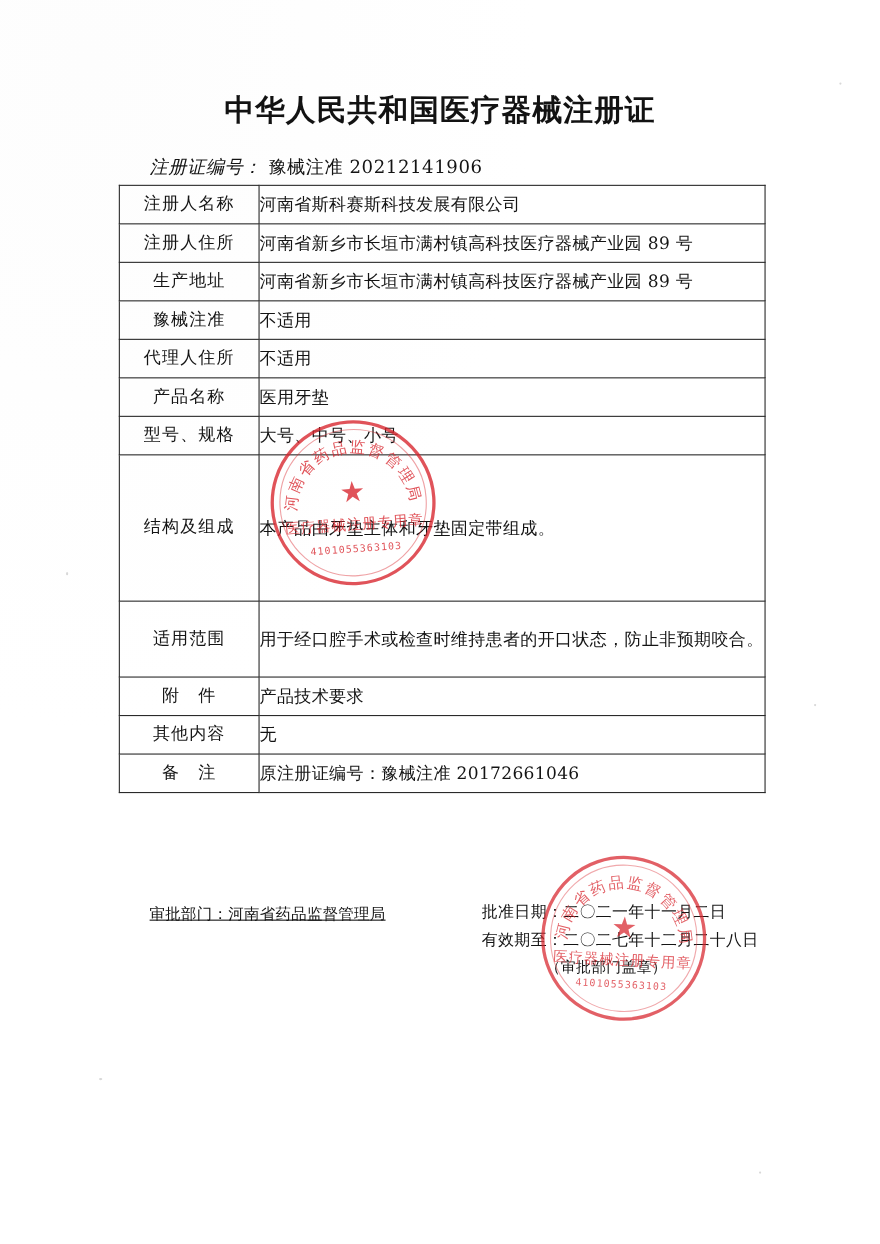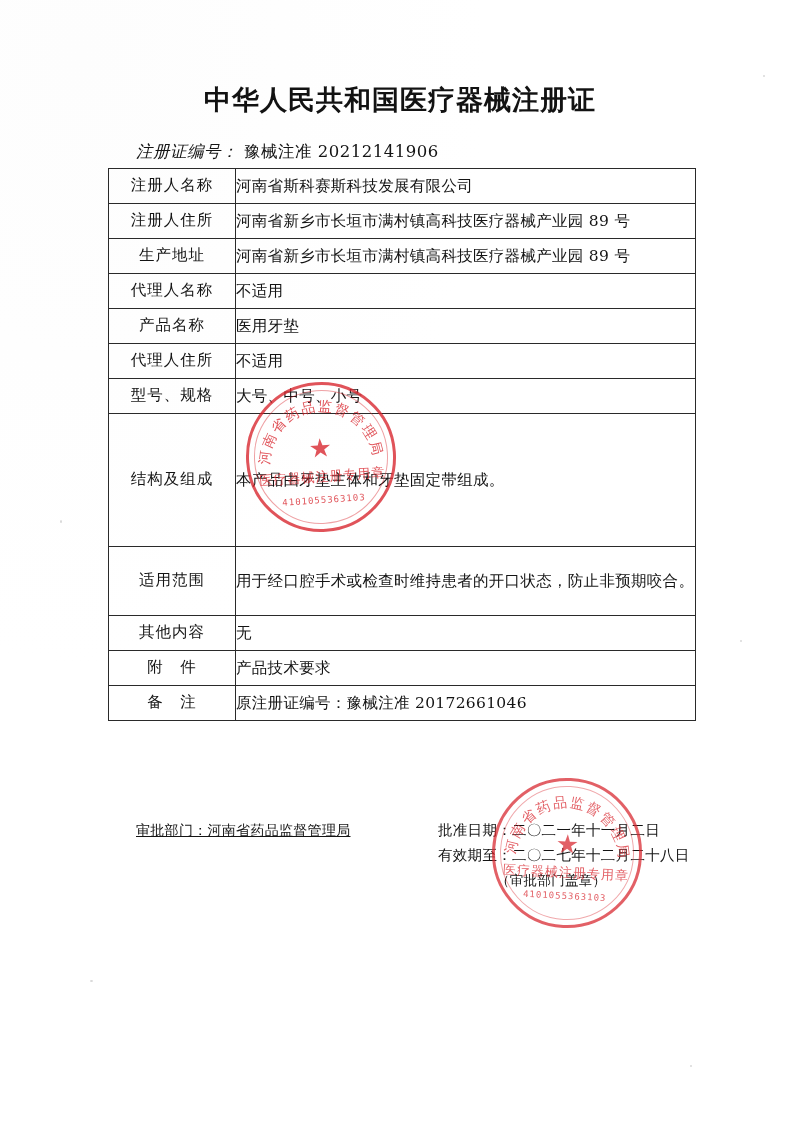--- a/index.html
+++ b/index.html
@@ -220,50 +220,50 @@
       </tr>
       <tr class="h-normal">
         <td class="k">注册人住所</td>
         <td class="v">河南省新乡市长垣市满村镇高科技医疗器械产业园 89 号</td>
       </tr>
       <tr class="h-normal">
         <td class="k">生产地址</td>
         <td class="v">河南省新乡市长垣市满村镇高科技医疗器械产业园 89 号</td>
       </tr>
       <tr class="h-normal">
-        <td class="k">代理人名称</td>
+        <td class="k">豫械注准</td>
+        <td class="v">不适用</td>
+      </tr>
+      <tr class="h-normal">
+        <td class="k">代理人住所</td>
         <td class="v">不适用</td>
       </tr>
       <tr class="h-normal">
         <td class="k">产品名称</td>
         <td class="v">医用牙垫</td>
-      </tr>
-      <tr class="h-normal">
-        <td class="k">代理人住所</td>
-        <td class="v">不适用</td>
       </tr>
       <tr class="h-normal">
         <td class="k">型号、规格</td>
         <td class="v">大号、中号、小号</td>
       </tr>
       <tr class="h-struct">
         <td class="k">结构及组成</td>
         <td class="v">本产品由牙垫主体和牙垫固定带组成。</td>
       </tr>
       <tr class="h-scope">
         <td class="k">适用范围</td>
         <td class="v">用于经口腔手术或检查时维持患者的开口状态，防止非预期咬合。</td>
       </tr>
       <tr class="h-normal">
+        <td class="k">附　件</td>
+        <td class="v">产品技术要求</td>
+      </tr>
+      <tr class="h-normal">
         <td class="k">其他内容</td>
         <td class="v">无</td>
-      </tr>
-      <tr class="h-normal">
-        <td class="k">附　件</td>
-        <td class="v">产品技术要求</td>
       </tr>
       <tr class="h-normal">
         <td class="k">备　注</td>
         <td class="v">原注册证编号：豫械注准 20172661046</td>
       </tr>
     </tbody>
   </table>
 
   <div class="approve-dept">审批部门：河南省药品监督管理局</div>
 

